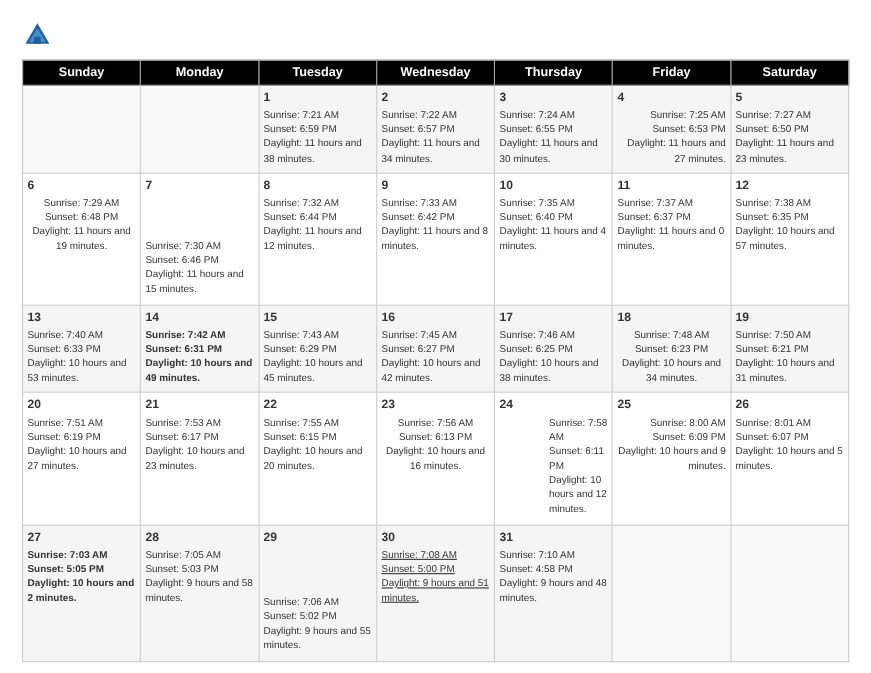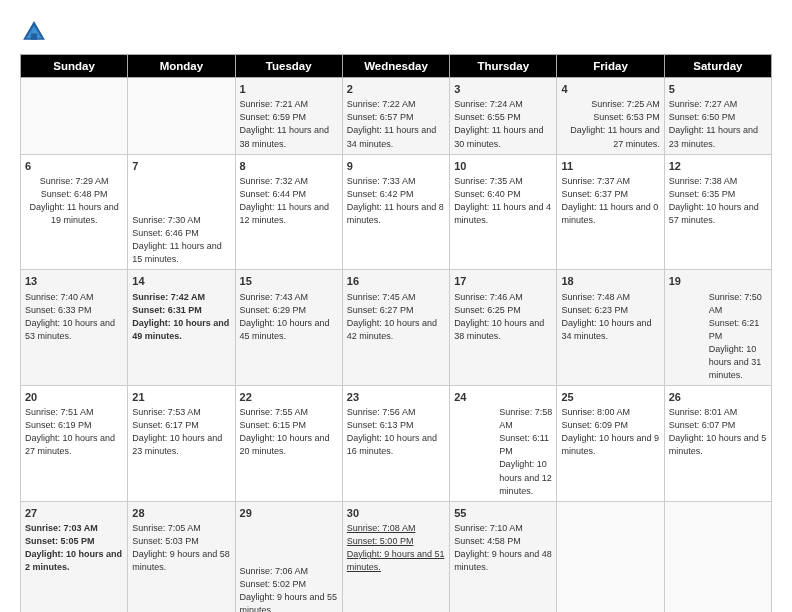--- a/index.html
+++ b/index.html
@@ -233,27 +233,27 @@
 Daylight: 10 hours and 42 minutes.</div>
           </td>
           <td>
             <span class="day-num">17</span>
             <div class="day-info" style="white-space: pre-line;">Sunrise: 7:46 AM
 Sunset: 6:25 PM
 Daylight: 10 hours and 38 minutes.</div>
           </td>
           <td>
             <span class="day-num">18</span>
-            <div class="day-info" style="white-space: pre-line;">Sunrise: 7:48 AM
+            <div class="day-info" style="white-space: pre-line; text-align: center;">Sunrise: 7:48 AM
 Sunset: 6:23 PM
 Daylight: 10 hours and 34 minutes.</div>
           </td>
           <td>
             <span class="day-num">19</span>
-            <div class="day-info" style="white-space: pre-line; margin-left: 40px;">Sunrise: 7:50 AM
+            <div class="day-info" style="white-space: pre-line;">Sunrise: 7:50 AM
 Sunset: 6:21 PM
 Daylight: 10 hours and 31 minutes.</div>
           </td>
         </tr>
         <tr>
           <td>
             <span class="day-num">20</span>
             <div class="day-info" style="white-space: pre-line;">Sunrise: 7:51 AM
 Sunset: 6:19 PM
 Daylight: 10 hours and 27 minutes.</div>
@@ -265,33 +265,33 @@
 Daylight: 10 hours and 23 minutes.</div>
           </td>
           <td>
             <span class="day-num">22</span>
             <div class="day-info" style="white-space: pre-line;">Sunrise: 7:55 AM
 Sunset: 6:15 PM
 Daylight: 10 hours and 20 minutes.</div>
           </td>
           <td>
             <span class="day-num">23</span>
-            <div class="day-info" style="white-space: pre-line;">Sunrise: 7:56 AM
+            <div class="day-info" style="white-space: pre-line; text-align: center;">Sunrise: 7:56 AM
 Sunset: 6:13 PM
 Daylight: 10 hours and 16 minutes.</div>
           </td>
           <td>
             <span class="day-num">24</span>
             <div class="day-info" style="white-space: pre-line; margin-left: 45px;">Sunrise: 7:58 AM
 Sunset: 6:11 PM
 Daylight: 10 hours and 12 minutes.</div>
           </td>
           <td>
             <span class="day-num">25</span>
-            <div class="day-info" style="white-space: pre-line;">Sunrise: 8:00 AM
+            <div class="day-info" style="white-space: pre-line; text-align: right;">Sunrise: 8:00 AM
 Sunset: 6:09 PM
 Daylight: 10 hours and 9 minutes.</div>
           </td>
           <td>
             <span class="day-num">26</span>
             <div class="day-info" style="white-space: pre-line;">Sunrise: 8:01 AM
 Sunset: 6:07 PM
 Daylight: 10 hours and 5 minutes.</div>
           </td>
         </tr>
@@ -314,21 +314,21 @@
 Sunset: 5:02 PM
 Daylight: 9 hours and 55 minutes.</div>
           </td>
           <td>
             <span class="day-num">30</span>
             <div class="day-info" style="white-space: pre-line; text-decoration: underline;">Sunrise: 7:08 AM
 Sunset: 5:00 PM
 Daylight: 9 hours and 51 minutes.</div>
           </td>
           <td>
-            <span class="day-num">55</span>
+            <span class="day-num">31</span>
             <div class="day-info" style="white-space: pre-line;">Sunrise: 7:10 AM
 Sunset: 4:58 PM
 Daylight: 9 hours and 48 minutes.</div>
           </td>
           <td class="empty"></td>
           <td class="empty"></td>
         </tr>
       </tbody>
   </table>
 </div>

